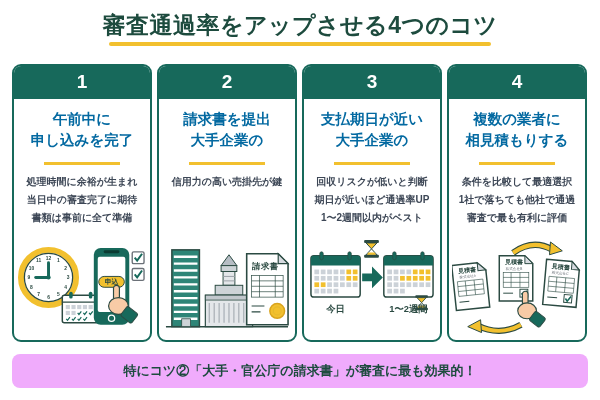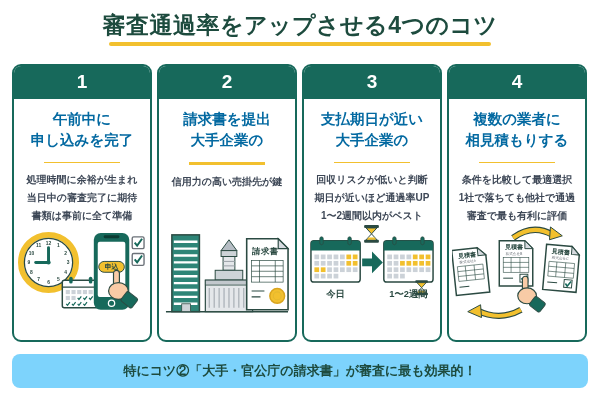--- a/index.html
+++ b/index.html
@@ -7,23 +7,23 @@
   .page{width:600px;height:400px;display:flex;flex-direction:column;}
   .header{text-align:center;padding-top:12px;}
   .page-title{font-size:23px;font-weight:bold;color:#1d4b3e;letter-spacing:0.5px;line-height:1.2;display:inline-block;}
   .title-underline{width:382px;height:4px;background:#f2c02e;border-radius:2px;margin:2px auto 0;}
   .cards{display:flex;gap:5px;padding:18px 12px 0;}
   .card{width:140px;height:278px;box-sizing:border-box;border:2px solid #17695b;border-radius:9px;background:#fff;display:flex;flex-direction:column;overflow:hidden;}
   .card-header{background:#17695b;color:#fff;text-align:center;font-size:19px;font-weight:bold;padding:5px 0 6px;}
   .card-title{text-align:center;font-weight:bold;color:#0369a1;font-size:14.5px;line-height:1.5;margin-top:10px;}
   .card-divider{width:76px;height:3px;background:#f2c02e;margin:10px auto 8px;}
   .card-desc{text-align:center;font-size:10px;color:#3d4756;line-height:1.8;font-weight:bold;}
-  .illus{margin-top:auto;padding:0 3px 20px;}
+  .illus{margin-top:auto;padding:0 3px 5px;}
   .illus svg{display:block;width:100%;height:auto;}
-  .banner{margin:12px 12px 0;background:#7dd3fc;border-radius:8px;text-align:center;padding:8px 4px;font-size:13px;font-weight:bold;color:#1d4b3e;}
+  .banner{margin:12px 12px 0;background:#f0abfc;border-radius:8px;text-align:center;padding:8px 4px;font-size:13px;font-weight:bold;color:#1d4b3e;}
 </style>
 </head>
 <body>
 
 <div class="page">
 
   <div class="header">
     <div class="page-title">審査通過率をアップさせる4つのコツ</div>
     <div class="title-underline"></div>
   </div>

